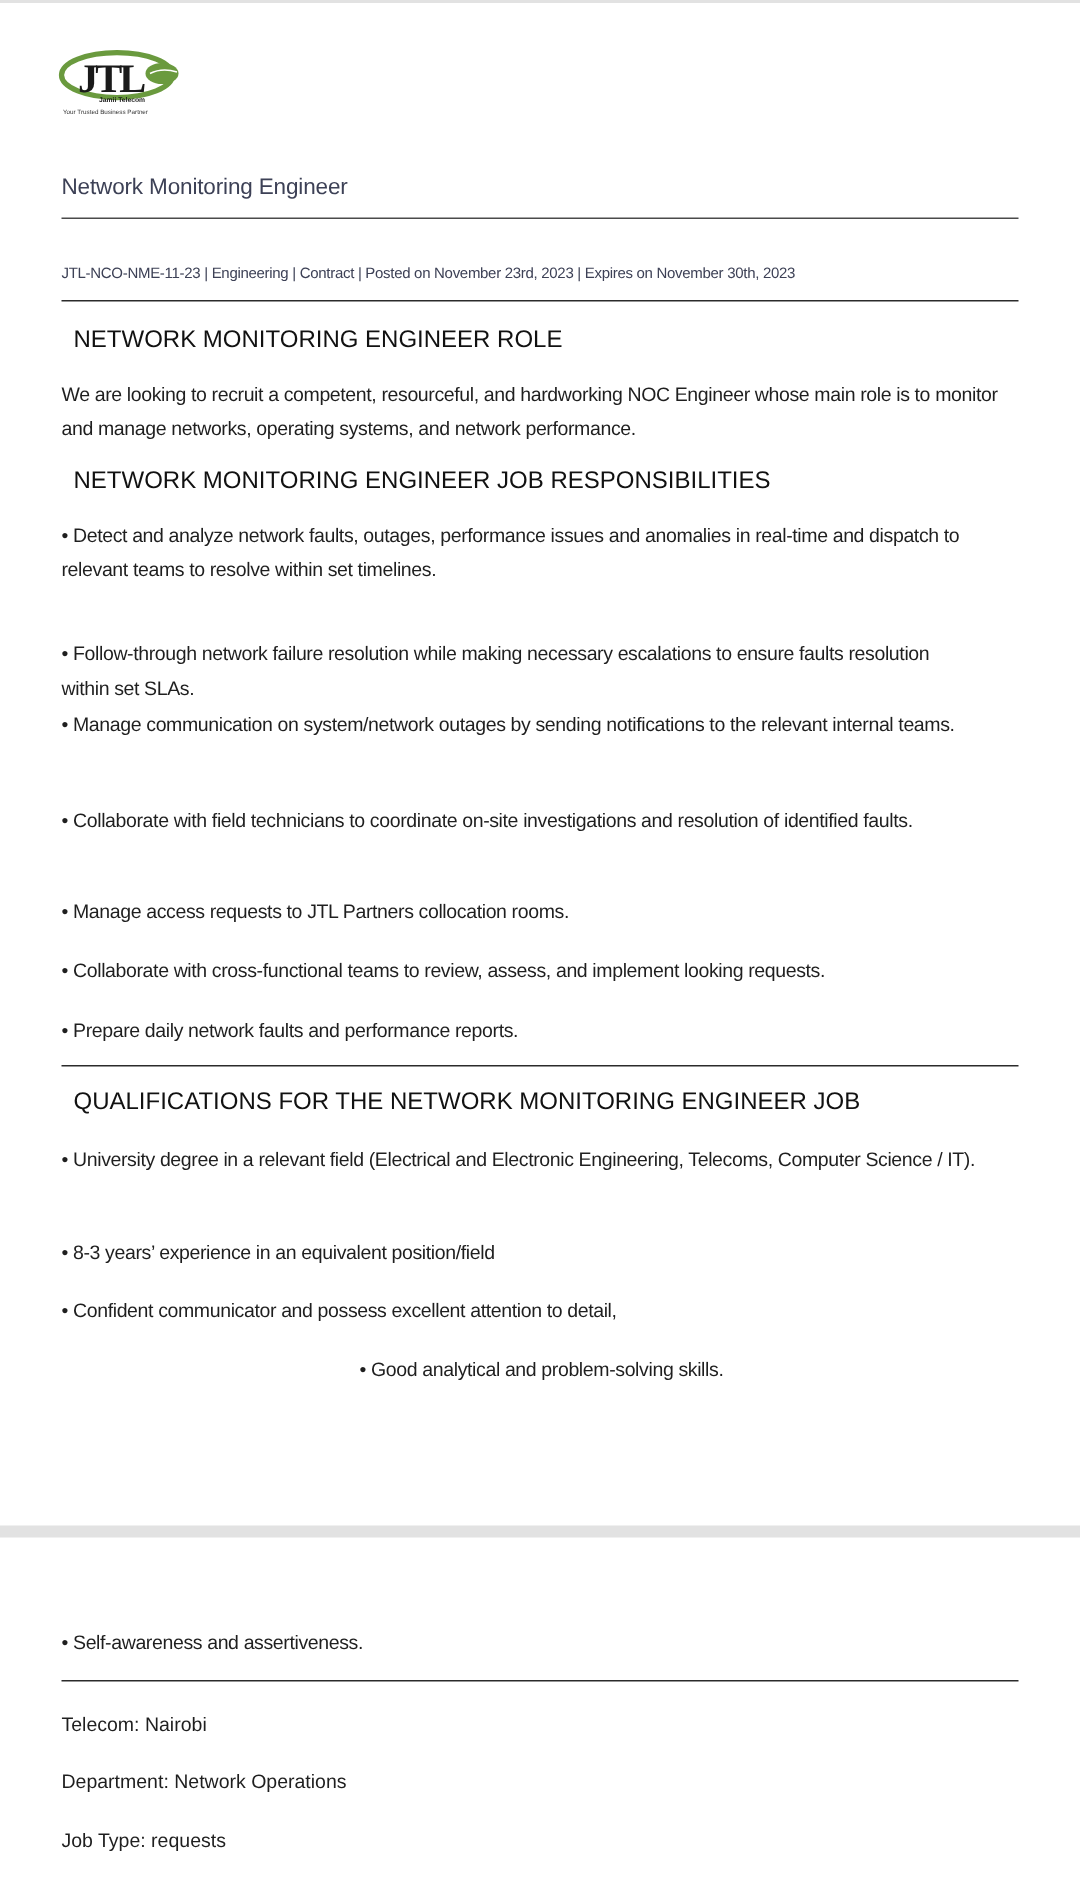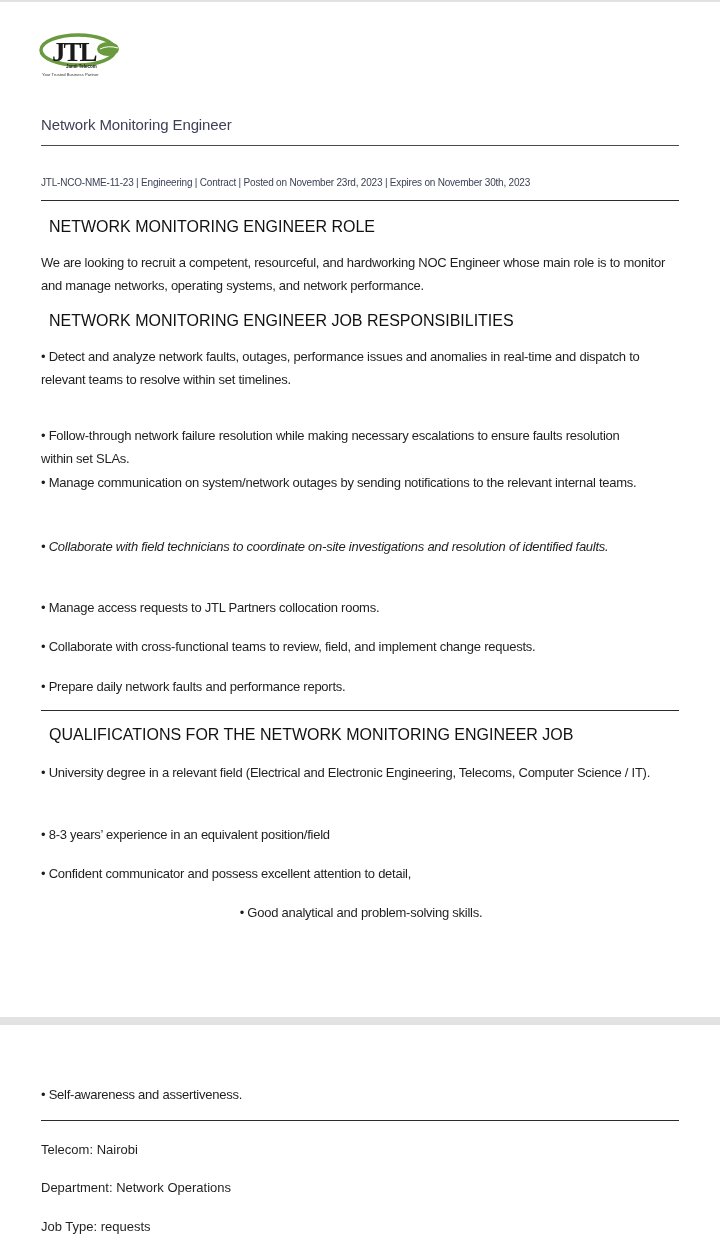--- a/index.html
+++ b/index.html
@@ -51,23 +51,23 @@
 <div class="meta">JTL-NCO-NME-11-23 | Engineering | Contract | Posted on November 23rd, 2023 | Expires on November 30th, 2023</div>
 <div class="rule" style="top:200px;"></div>
 
 <div class="h2" style="top:218px;">NETWORK MONITORING ENGINEER ROLE</div>
 <div class="para" style="top:251px;">We are looking to recruit a competent, resourceful, and hardworking NOC Engineer whose main role is to monitor and manage networks, operating systems, and network performance.</div>
 
 <div class="h2" style="top:312px;">NETWORK MONITORING ENGINEER JOB RESPONSIBILITIES</div>
 <div class="para narrow" style="top:345px;">• Detect and analyze network faults, outages, performance issues and anomalies in real-time and dispatch to relevant teams to resolve within set timelines.</div>
 <div class="para narrow" style="top:408px;margin-top:16px;">• Follow-through network failure resolution while making necessary escalations to ensure faults resolution within set SLAs.</div>
 <div class="para" style="top:471px;">• Manage communication on system/network outages by sending notifications to the relevant internal teams.</div>
-<div class="para narrow" style="top:535px;font-style:italic;">• Collaborate with field technicians to coordinate on-site investigations and resolution of identified faults.</div>
+<div class="para narrow" style="top:535px;">• Collaborate with field technicians to coordinate on-site investigations and resolution of identified faults.</div>
 <div class="para" style="top:596px;">• Manage access requests to JTL Partners collocation rooms.</div>
-<div class="para" style="top:635px;">• Collaborate with cross-functional teams to review, field, and implement change requests.</div>
+<div class="para" style="top:635px;">• Collaborate with cross-functional teams to review, assess, and implement looking requests.</div>
 <div class="para" style="top:675px;">• Prepare daily network faults and performance reports.</div>
 
 <div class="rule" style="top:710px;"></div>
 
 <div class="h2" style="top:726px;text-align:center;">QUALIFICATIONS FOR THE NETWORK MONITORING ENGINEER JOB</div>
 <div class="para" style="top:761px;">• University degree in a relevant field (Electrical and Electronic Engineering, Telecoms, Computer Science / IT).</div>
 <div class="para" style="top:823px;">• 8-3 years’ experience in an equivalent position/field</div>
 <div class="para" style="top:862px;">• Confident communicator and possess excellent attention to detail,</div>
 <div class="para" style="top:901px;text-align:center;">• Good analytical and problem-solving skills.</div>
 

